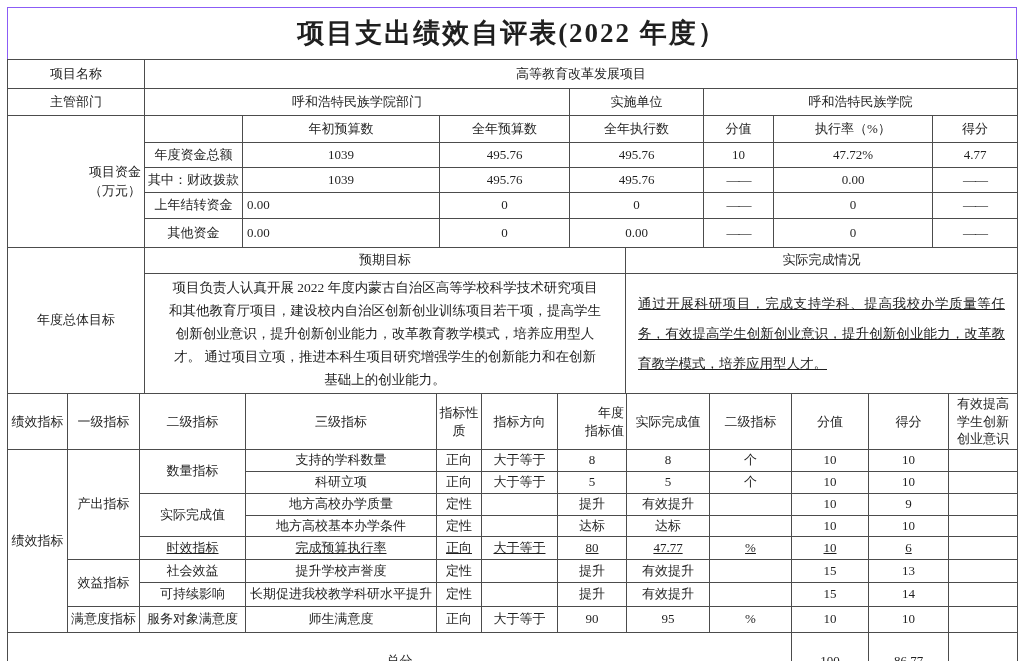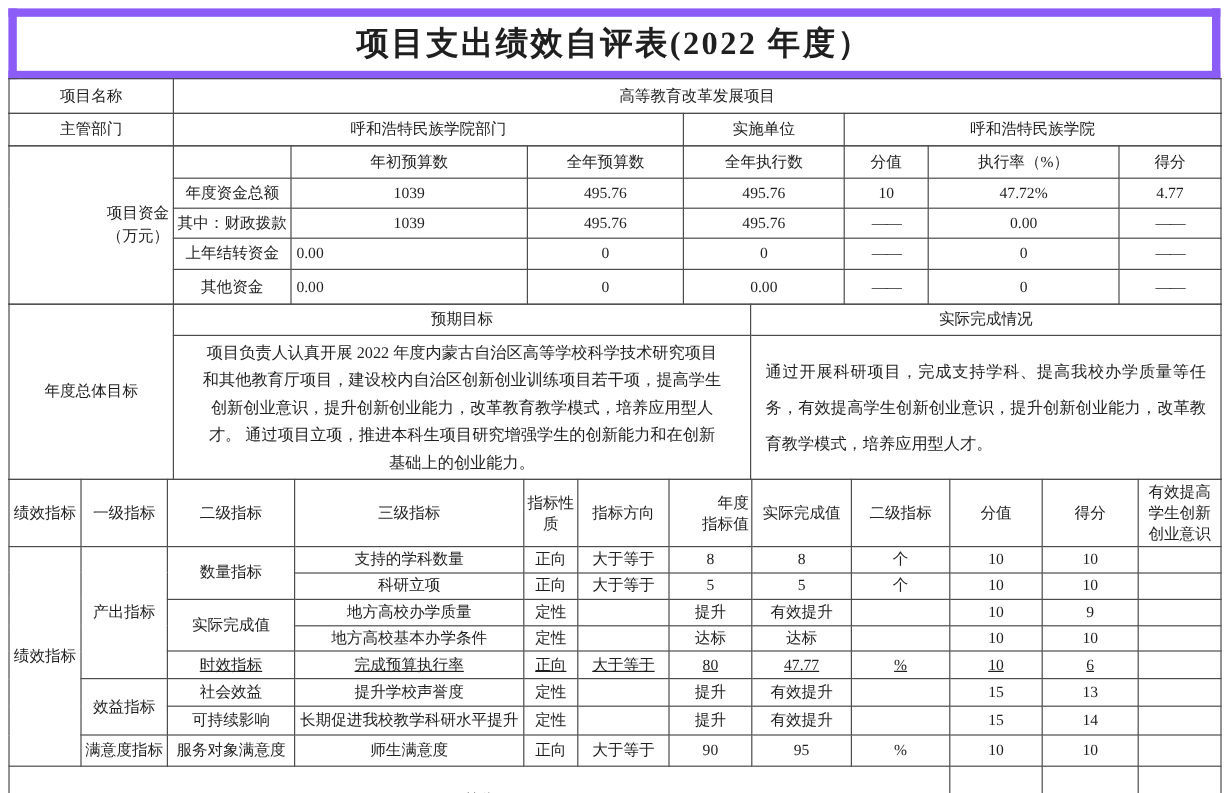--- a/index.html
+++ b/index.html
@@ -3,25 +3,25 @@
 <meta charset="utf-8">
 <style>
   html,body{margin:0;padding:0;background:#ffffff;}
   body{width:1024px;height:661px;position:relative;overflow:hidden;
        font-family:"Liberation Serif","DejaVu Serif",serif;color:#1f1f1f;}
   .form{position:absolute;top:7px;left:7px;width:1010px;}
   table{border-collapse:collapse;table-layout:fixed;width:1010px;margin-top:-1px;}
   table:first-child{margin-top:0;}
   td{border:1px solid #4c4c4c;text-align:center;vertical-align:middle;
      font-size:13px;padding:1px 3px;overflow:hidden;line-height:1.45;}
-  .title-cell{font-size:27px;font-weight:bold;letter-spacing:2px;border:7px solid #8b5cf6;}
+  .title-cell{font-size:27px;font-weight:bold;letter-spacing:2px;border:1px solid #8b5cf6;}
   .left{text-align:left;padding-left:4px;}
   .pre{white-space:pre-line;text-align:right;}
   .goal-expected{font-size:13.5px;line-height:23px;padding:2px 24px;text-align:center;}
-  .goal-actual{font-size:13.5px;line-height:30px;padding:2px 12px;text-align:justify;}
+  .goal-actual{font-size:13.5px;line-height:30px;padding:2px 12px;text-align:justify;text-decoration:underline;}
   .ind-header td{line-height:1.35;padding:1px 2px;}
   .dash{letter-spacing:-1px;}
 </style>
 </head>
 <body>
 
 <div class="form">
 
   <table>
     <tbody>

